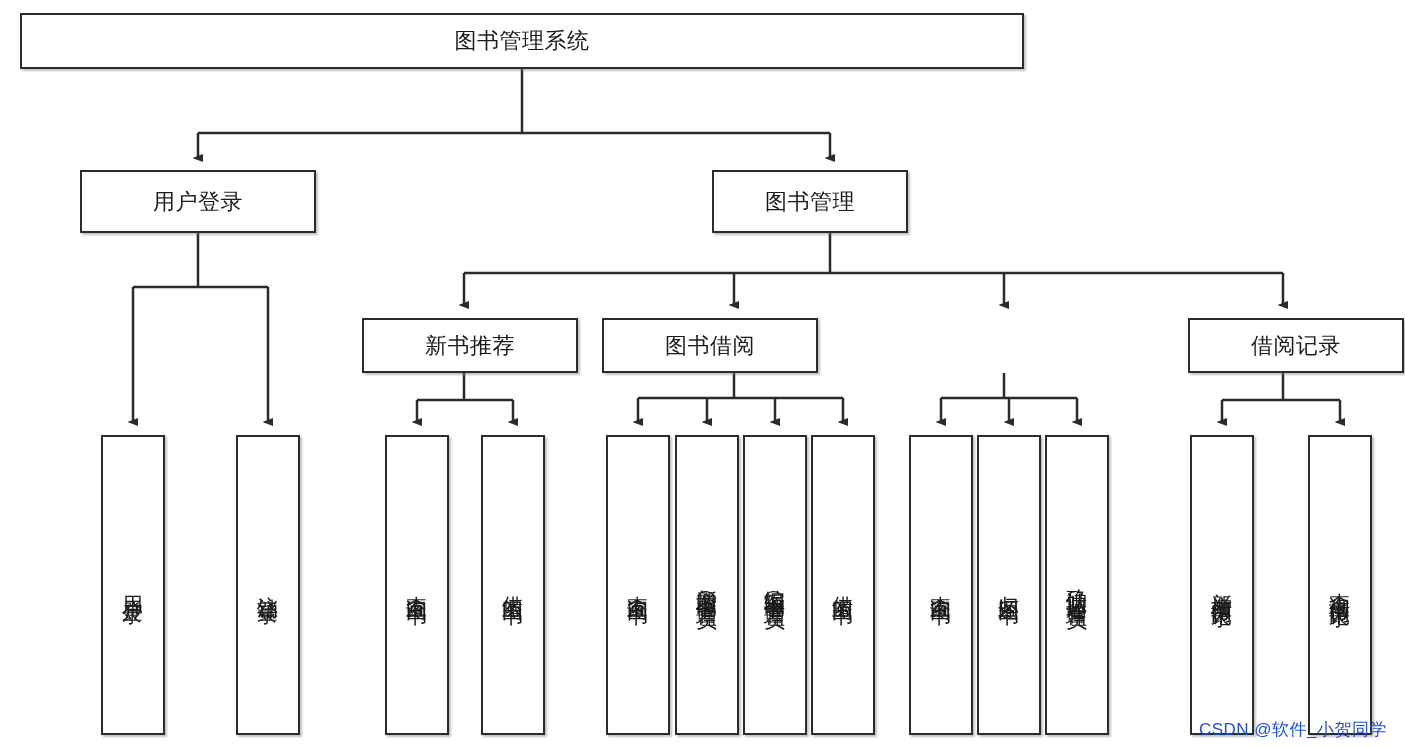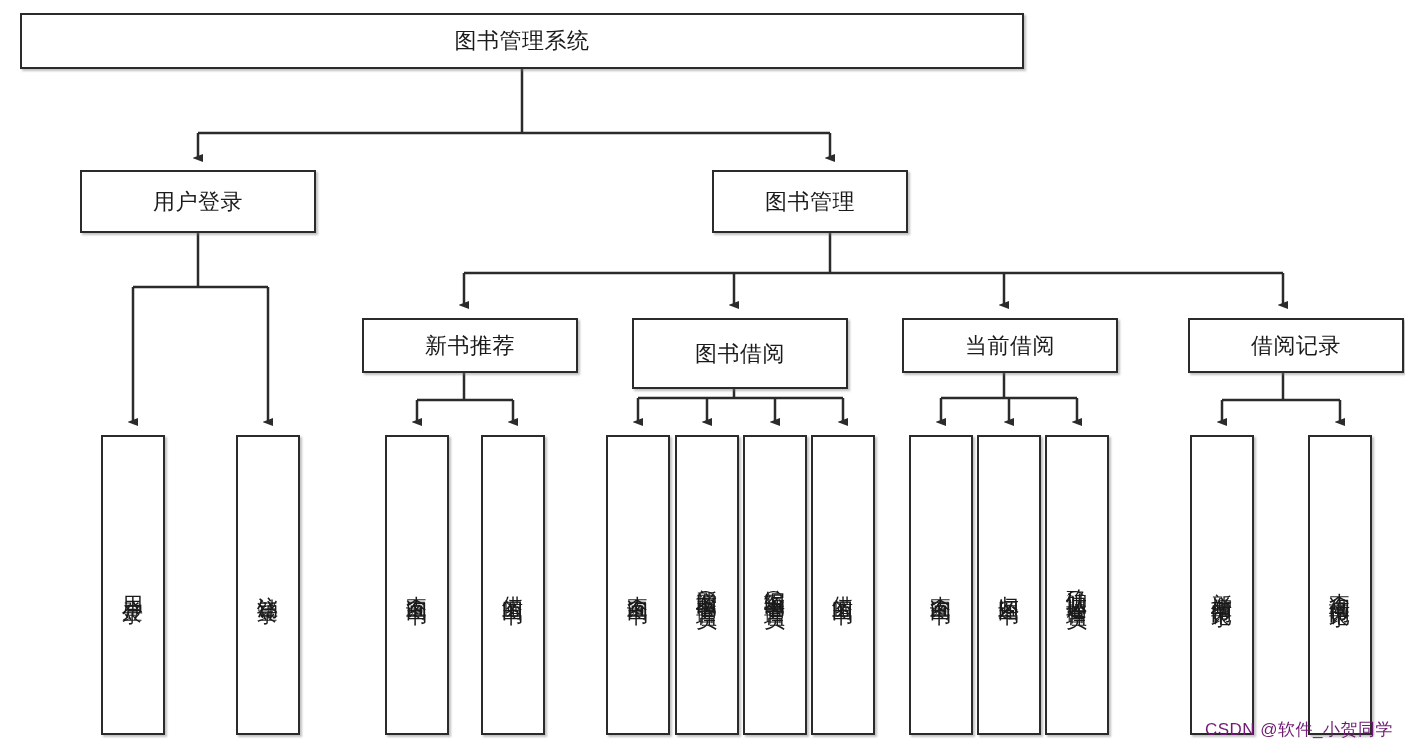--- a/index.html
+++ b/index.html
@@ -54,24 +54,24 @@
     font-size: 21px;
     line-height: 1;
     white-space: nowrap;
   }
   .node.root .label { font-size: 22px; }
   .node.level2 .label { font-size: 22px; }
   .node.level3 .label { font-size: 22px; }
 
   #watermark {
     position: absolute;
-    right: 12px;
+    right: 18px;
     bottom: 6px;
     font-size: 17px;
-    color: #701a75;
+    color: #1d4ed8;
     letter-spacing: 0.5px;
     user-select: none;
     white-space: nowrap;
   }
 </style>
 </head>
 <body>
 
 <div id="diagram-root">
 
@@ -134,27 +134,24 @@
   </div>
 
   <div class="node level2" style="left:712px; top:170px; width:196px; height:63px;">
     <span class="label">图书管理</span>
   </div>
 
   <div class="node level3" style="left:362px; top:318px; width:216px; height:55px;">
     <span class="label">新书推荐</span>
   </div>
 
-  <div class="node level3" style="left:632px; top:318px; width:216px; height:71px;">
+  <div class="node level3" style="left:602px; top:318px; width:216px; height:55px;">
     <span class="label">图书借阅</span>
   </div>
 
-  <div class="node level3" style="left:902px; top:318px; width:216px; height:55px;">
-    <span class="label">当前借阅</span>
-  </div>
 
   <div class="node level3" style="left:1172px; top:318px; width:216px; height:55px;margin-left:16px;">
     <span class="label">借阅记录</span>
   </div>
 
   <div class="node vertical" style="left:101px; top:435px; width:64px; height:300px;">
     <span class="label">用户登录</span>
   </div>
 
   <div class="node vertical" style="left:236px; top:435px; width:64px; height:300px;">

